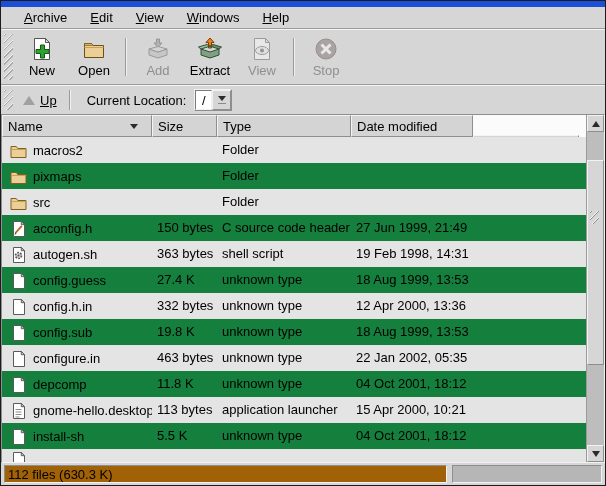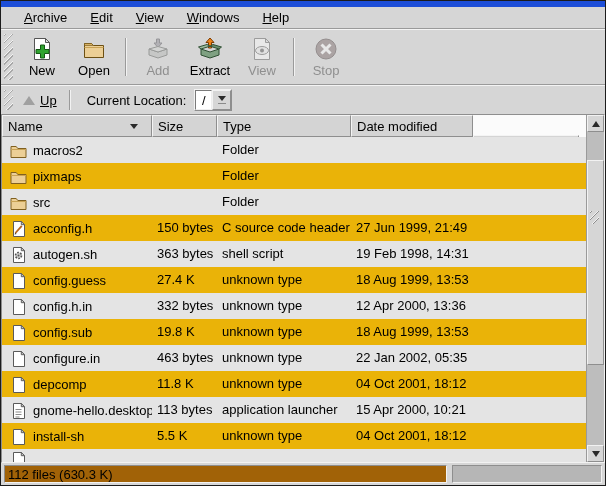--- a/index.html
+++ b/index.html
@@ -34,21 +34,21 @@
 
   
   .table-area { flex:0 0 349px; border:1px solid #8e8e8e; border-bottom-color:#f2f2f2; border-right-color:#f2f2f2; position:relative; background:#fbfbfb; overflow:hidden; }
   .hdr-row { display:flex; height:22px; }
   .hdr-cell { background:#d4d4d4; border:1px solid #8e8e8e; border-top-color:#f4f4f4; border-left-color:#f4f4f4; padding:3px 0 0 5px; white-space:nowrap; overflow:hidden; position:relative; }
   .sort-arrow { position:absolute; right:13px; top:8px; }
   .c0{width:150px;} .c1{width:65px;} .c2{width:134px;} .c3{width:122px;} .c4{width:106px;margin-top:20px;}
   .rows { position:absolute; left:0; top:22px; right:18px; bottom:0; }
   .row { display:flex; height:26px; }
   .row.shaded { background:#e4e4e4; }
-  .row.plain { background:#eab308; }
+  .row.plain { background:#15803d; }
   .cell { padding:5px 0 0 5px; white-space:nowrap; overflow:hidden; }
   .name-cell { display:flex; align-items:center; padding-top:1px; gap:6px; }
   .name-cell .ricon { display:flex; width:18px; justify-content:center; flex:0 0 18px; margin-left:2px; }
   .row.partial { height:13px; overflow:hidden; }
   .row.partial .ricon { padding-top:8px; }
 
   
   .vscroll { position:absolute; top:0; right:0; width:18px; height:347px; background:#bdbdbd; border-left:1px solid #9a9a9a; }
   .sbtn { position:absolute; left:0; width:17px; height:17px; background:#d6d6d6; border:1px solid #8e8e8e; border-top-color:#f2f2f2; border-left-color:#f2f2f2; display:flex; align-items:center; justify-content:center; }
   .sbtn.up { top:0; } .sbtn.down { bottom:0; }

